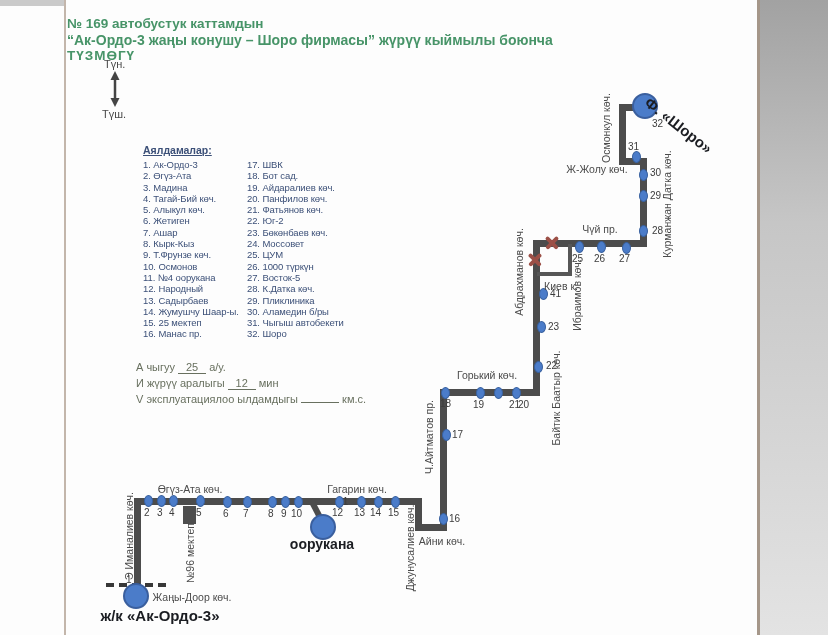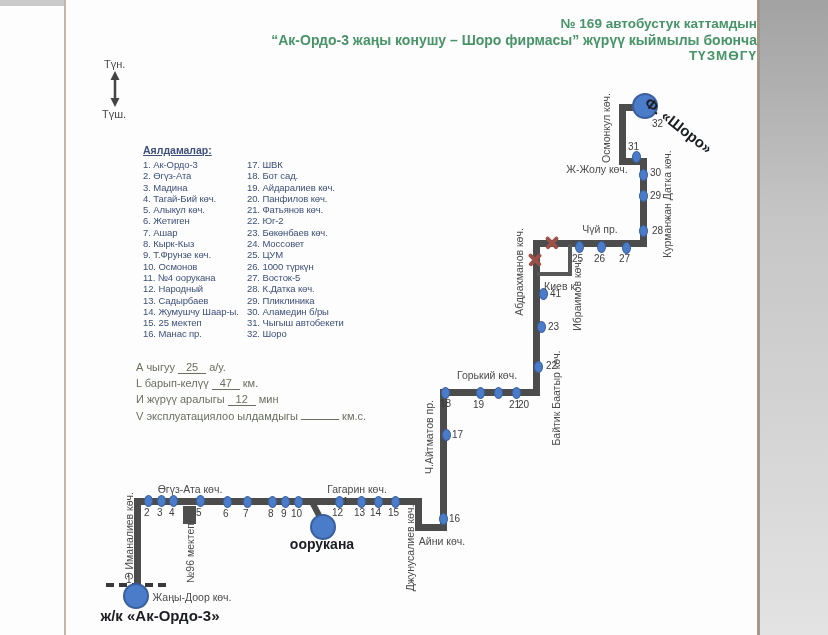--- a/index.html
+++ b/index.html
@@ -8,21 +8,21 @@
     background:#ffffff;
     font-family:"Liberation Sans", sans-serif;
   }
   #page{position:absolute;left:0;top:0;width:828px;height:635px;background:#fdfdfd;}
   .edge-left{position:absolute;left:64px;top:0;width:2px;height:635px;background:#a5917f;opacity:.65;}
   .edge-right-line{position:absolute;left:757px;top:0;width:3px;height:635px;background:#8f7d6d;opacity:.8;}
   .margin-right{position:absolute;left:760px;top:0;width:68px;height:635px;
     background:linear-gradient(180deg,#a2a2a2 0%,#c6c6c6 35%,#e3e3e3 100%);}
   .corner-sliver{position:absolute;left:0;top:0;width:64px;height:6px;background:#cacaca;}
 
-  .title-block{position:absolute;left:67px;top:16px;width:690px;text-align:right;
+  .title-block{position:absolute;left:67px;top:16px;width:690px;text-align:left;
     color:#479468;font-weight:bold;}
   .title-l1{font-size:13.5px;line-height:16px;}
   .title-l2{font-size:14px;line-height:16px;}
   .title-l3{font-size:13.5px;line-height:16px;letter-spacing:1px;}
 
   .compass{position:absolute;left:96px;top:58px;width:60px;color:#4a4a4a;font-size:11px;}
   .compass .n{position:absolute;left:8px;top:0;}
   .compass .s{position:absolute;left:6px;top:50px;}
   .compass svg{position:absolute;left:12px;top:13px;}
 
@@ -123,21 +123,20 @@
           <div class="legend-item">29. Пликлиника</div>
           <div class="legend-item">30. Аламедин б/ры</div>
           <div class="legend-item">31. Чыгыш автобекети</div>
           <div class="legend-item">32. Шоро</div>
         </div>
     </div>
   </div>
 
   <div class="stats" id="stats">
       <div class="stat-line"><span>А чыгуу </span><span class="val">25</span><span> а/у.</span></div>
-      <div class="stat-line"><span>L барып-келүү </span><span class="val">47</span><span> км.</span></div>
       <div class="stat-line"><span>И жүрүү аралыгы </span><span class="val">12</span><span> мин</span></div>
       <div class="stat-line"><span>V эксплуатациялоо ылдамдыгы </span><span class="val blank"></span><span> км.с.</span></div>
     </div>
 
   <div id="map">
 
     <div class="seg" style="left:134px;top:498px;width:7px;height:95px;"></div>
     <div class="seg" style="left:134px;top:498px;width:288px;height:7px;"></div>
     <div class="seg" style="left:415px;top:498px;width:7px;height:33px;"></div>
     <div class="seg" style="left:415px;top:524px;width:32px;height:7px;"></div>

